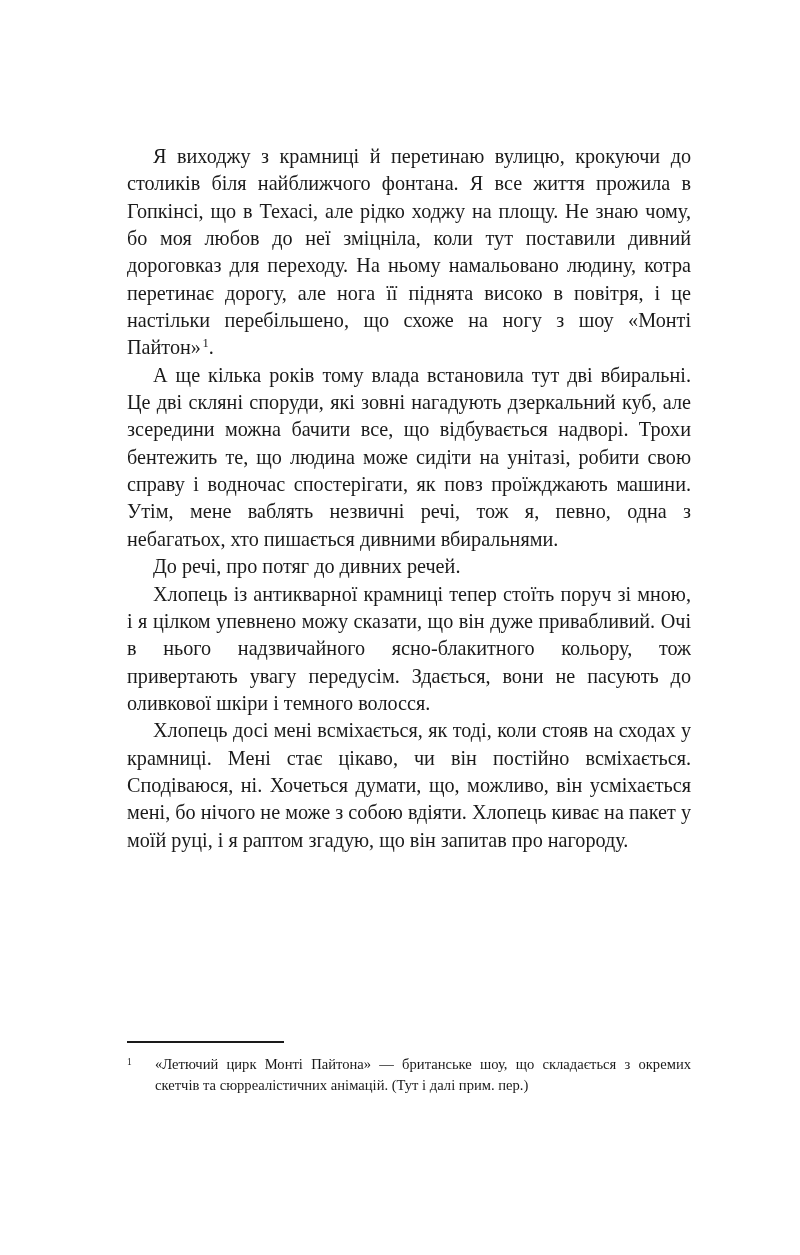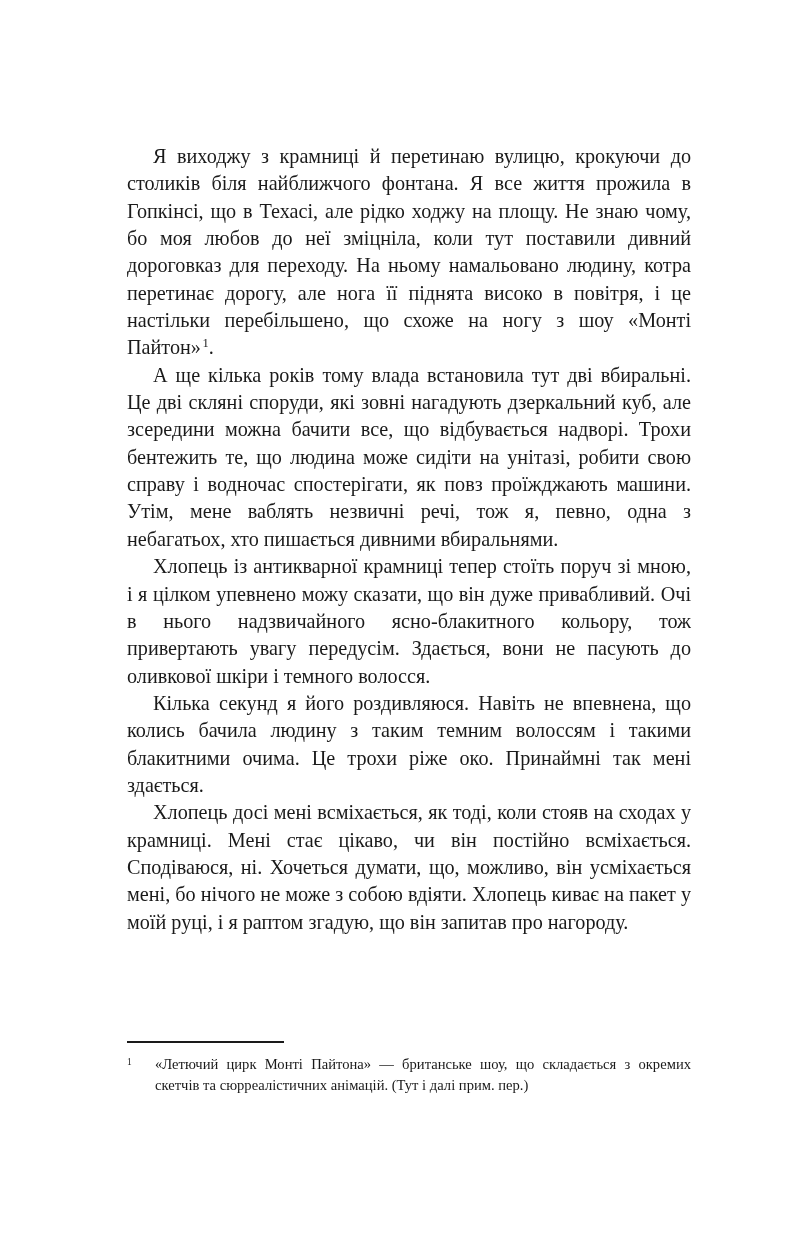--- a/index.html
+++ b/index.html
@@ -88,24 +88,24 @@
 
 <div class="page">
 
   <div class="text-block">
 
     <p class="para"><span>Я виходжу з крамниці й перетинаю вулицю, крокуючи до столиків біля найближчого фонтана. Я все життя прожила в Гопкінсі, що в Техасі, але рідко ходжу на площу. Не знаю чому, бо моя любов до неї зміцніла, коли тут поставили дивний дороговказ для переходу. На ньому намальовано людину, котра перетинає дорогу, але нога її піднята високо в повітря, і це настільки перебільшено, що схоже на ногу з шоу «Монті Пайтон»</span><sup class="fn-ref">1</sup><span>.</span></p>
 
     <p class="para">А ще кілька років тому влада встановила тут дві вбиральні. Це дві скляні споруди, які зовні нагадують дзеркальний куб, але зсередини можна бачити все, що відбувається надворі. Трохи бентежить те, що людина може сидіти на унітазі, робити свою справу і водночас спостерігати, як повз проїжджають машини. Утім, мене ваблять незвичні речі, тож я, певно, одна з небагатьох, хто пишається дивними вбиральнями.</p>
 
 
+    <p class="para dialogue">До речі, про потяг до дивних речей.</p>
 
     <p class="para">Хлопець із антикварної крамниці тепер стоїть поруч зі мною, і я цілком упевнено можу сказати, що він дуже привабливий. Очі в нього надзвичайного ясно-блакитного кольору, тож привертають увагу передусім. Здається, вони не пасують до оливкової шкіри і темного волосся.</p>
 
-    <p class="para">Кілька секунд я його роздивляюся. Навіть не впевнена, що колись бачила людину з таким темним волоссям і такими блакитними очима. Це трохи ріже око. Принаймні так мені здається.</p>
 
     <p class="para">Хлопець досі мені всміхається, як тоді, коли стояв на сходах у крамниці. Мені стає цікаво, чи він постійно всміхається. Сподіваюся, ні. Хочеться думати, що, можливо, він усміхається мені, бо нічого не може з собою вдіяти. Хлопець киває на пакет у моїй руці, і я раптом згадую, що він запитав про нагороду.</p>
 
   </div>
 
   <div class="footnote-zone">
     <div class="fn-rule"></div>
     <div class="fn-body">
       <span class="fn-marker">1</span><span>«Летючий цирк Монті Пайтона» — британське шоу, що складається з окремих скетчів та сюрреалістичних анімацій. (</span><span class="fn-ital">Тут і далі прим. пер.</span><span>)</span>
     </div>

